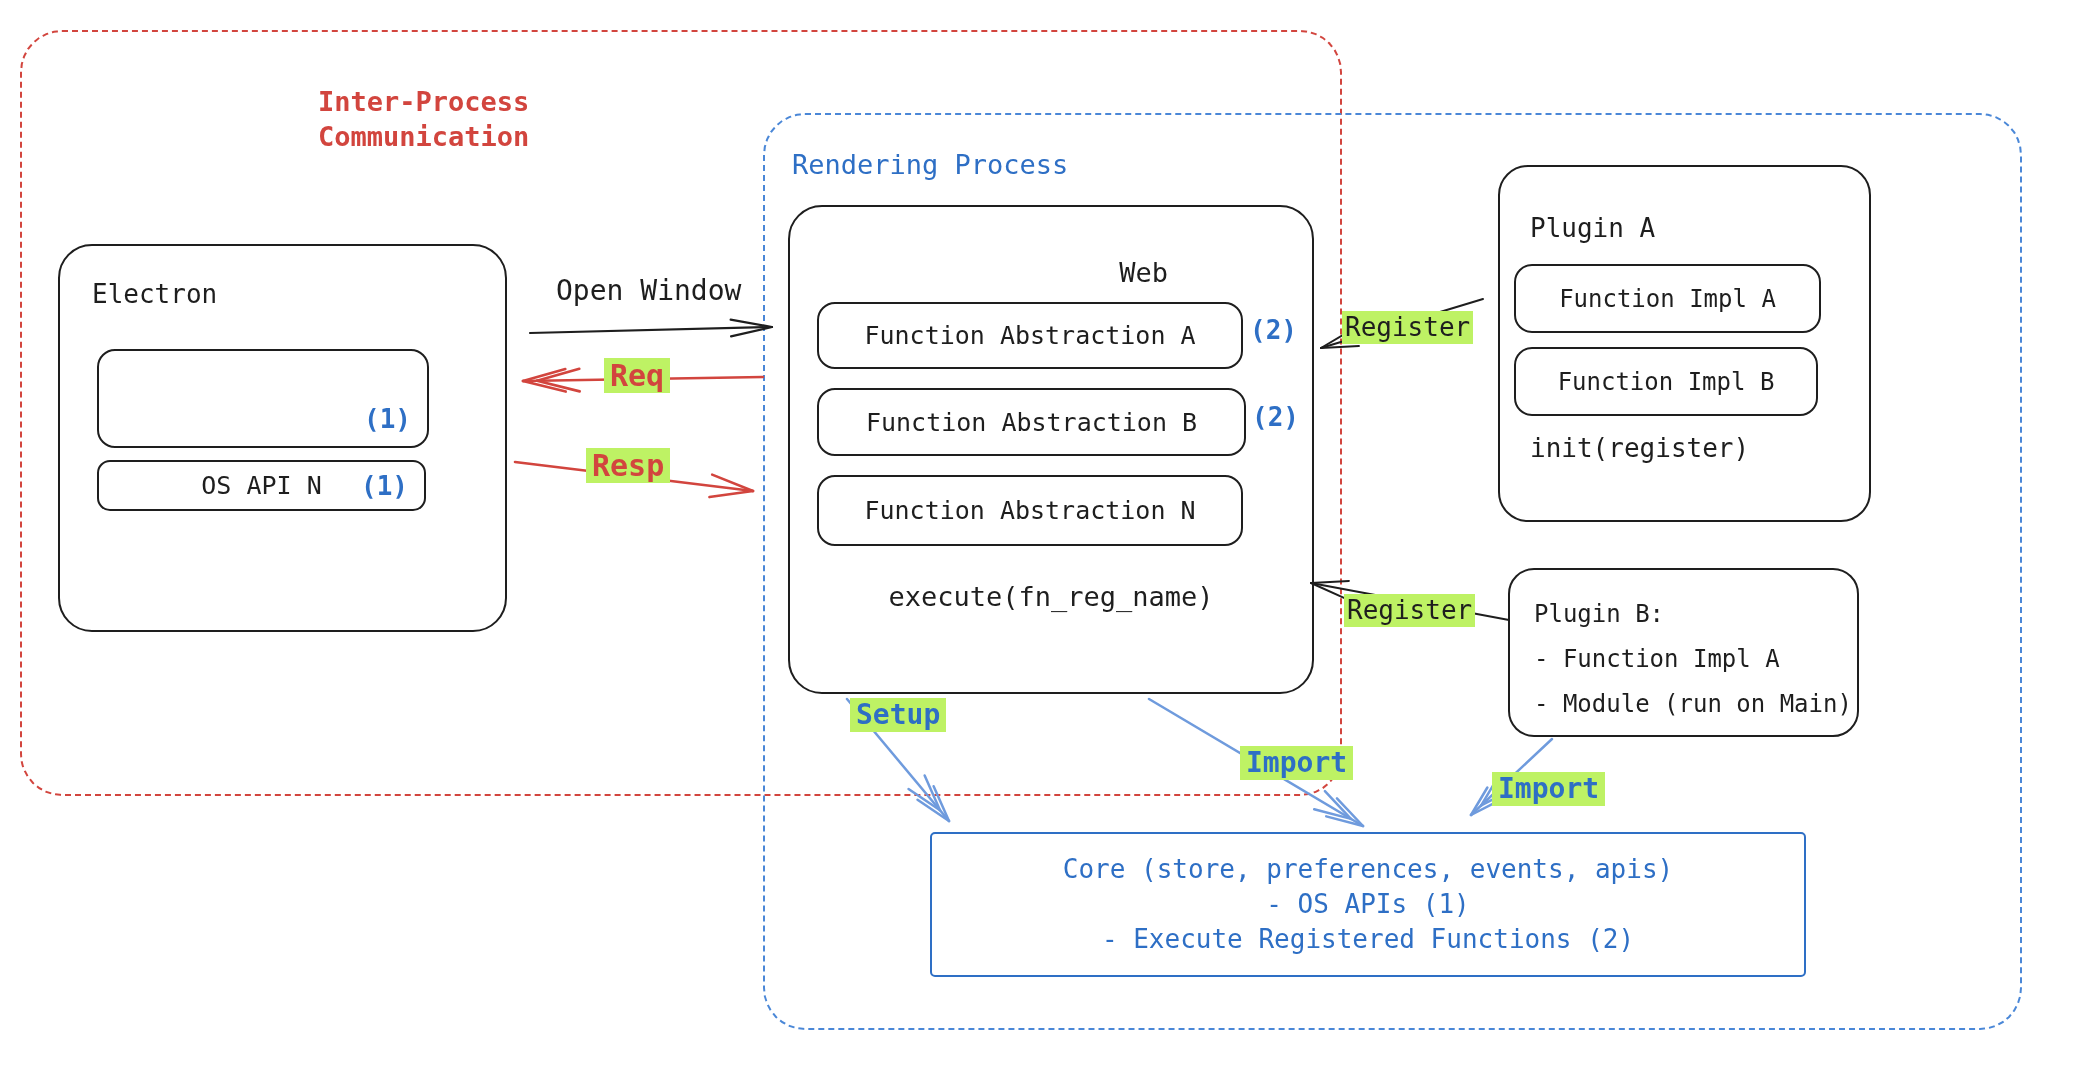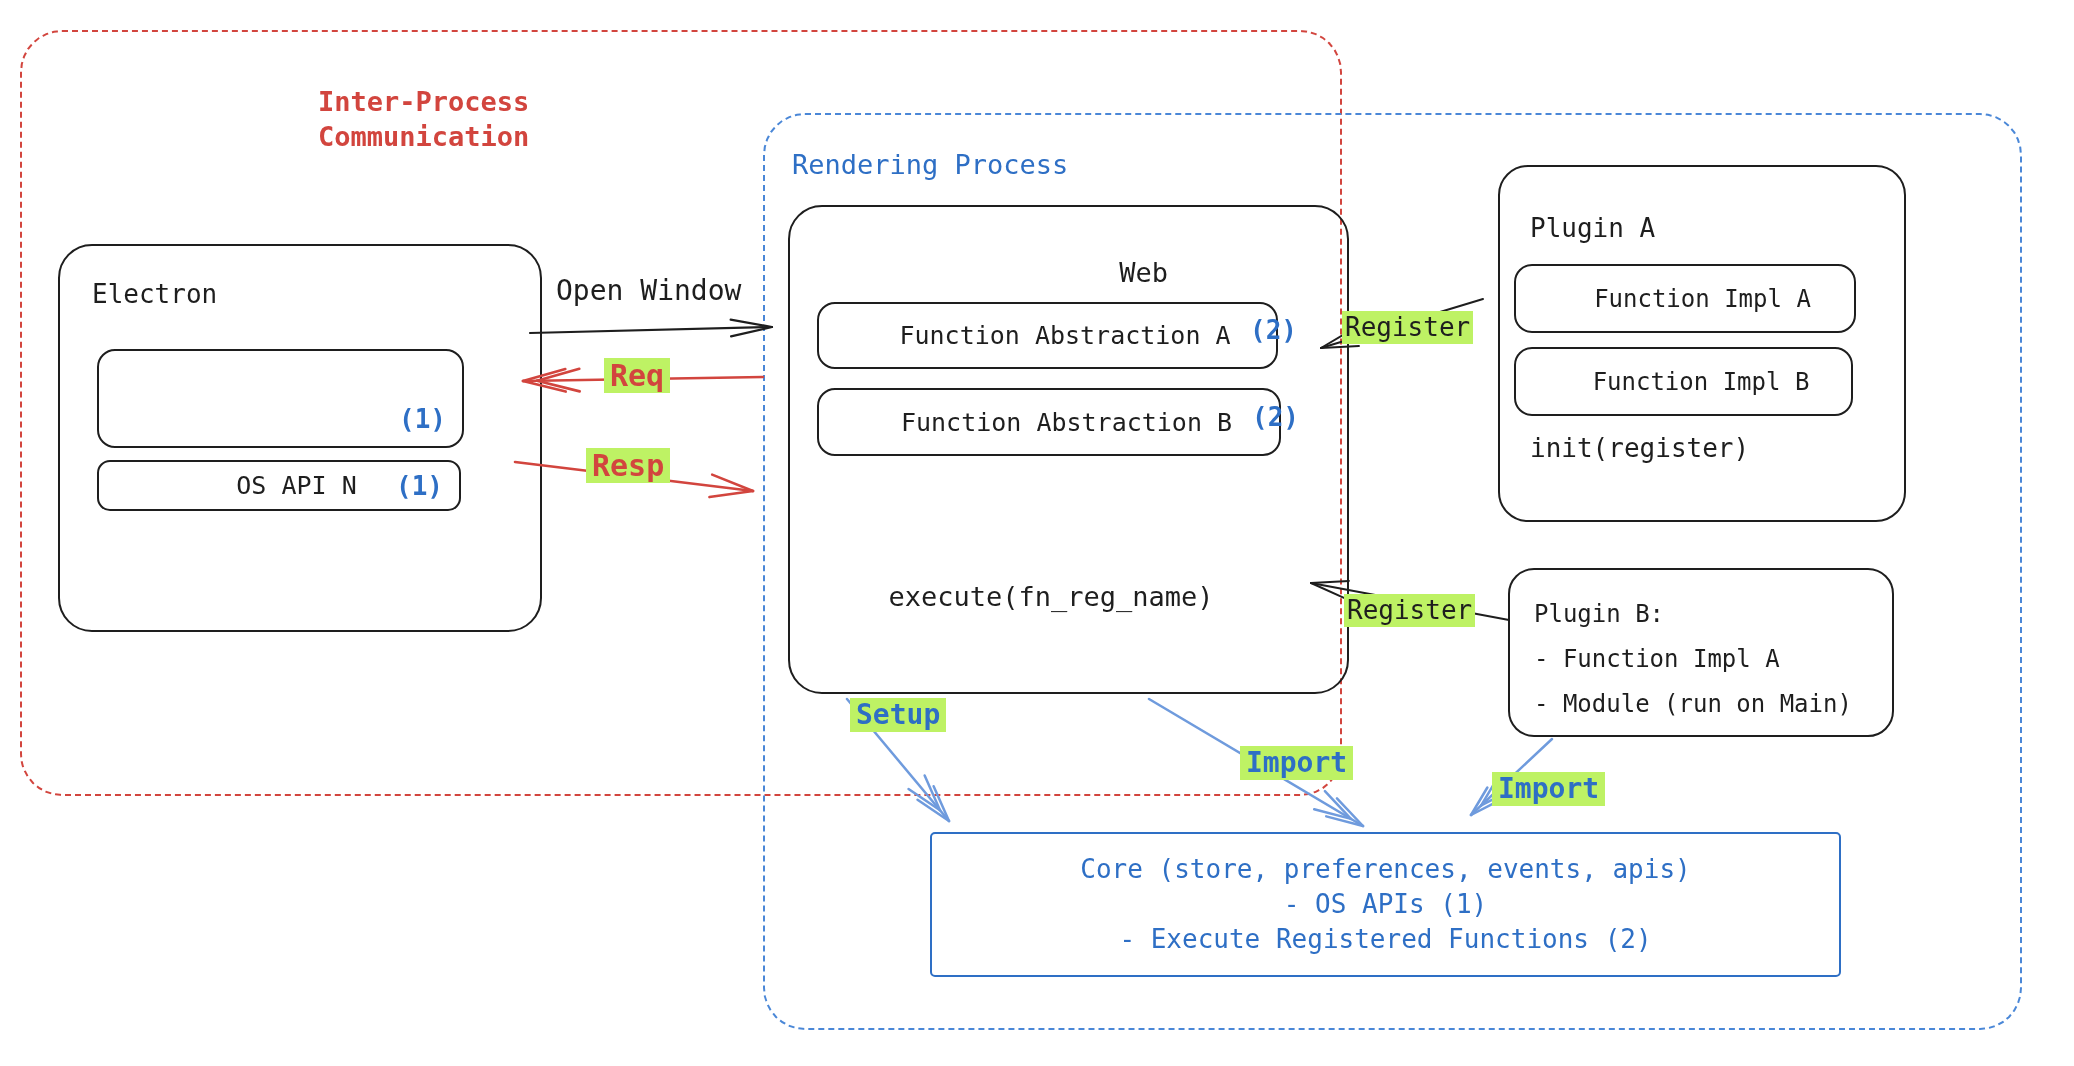--- a/index.html
+++ b/index.html
@@ -13,21 +13,21 @@
   .canvas{
     position:relative;width:2074px;height:1066px;background:#ffffff;
     font-family:"DejaVu Sans Mono", monospace;color:var(--ink);
     overflow:hidden;
   }
   
   .frame{position:absolute;background:transparent;border-radius:42px;}
   .frame.red{border:2.5px dashed var(--red);}
   .frame.blue{border:2.5px dashed var(--blue-dash);}
   
-  .box{position:absolute;background:transparent;border:2px solid var(--ink);padding-left:35px;}
+  .box{position:absolute;background:transparent;border:2px solid var(--ink);}
   .box.big{border-radius:34px;}
   .box.mid{border-radius:18px;}
   .box.small{border-radius:13px;}
   .box.core{border:2px solid var(--blue);border-radius:5px;}
   .center-flex{display:flex;align-items:center;justify-content:center;text-align:right;}
   .label{position:absolute;white-space:pre;}
   .t26{font-size:26px;line-height:33px;}
   .t25{font-size:25px;line-height:33px;}
   .t24{font-size:24px;line-height:32px;}
   .t27{font-size:27px;line-height:35px;}
@@ -120,20 +120,23 @@
   <div class="box big" style="left:788px;top:205px;width:522px;height:485px;">
     <div class="label t27" style="left:8px;top:48px;width:370px;text-align:right;">Web</div>
     <div class="box mid center-flex" style="left:27px;top:95px;width:422px;height:63px;">
       <div class="t25">Function Abstraction A</div>
     </div>
     <div class="badge" style="left:460px;top:108px;">(2)</div>
     <div class="box mid center-flex" style="left:27px;top:181px;width:425px;height:64px;">
       <div class="t25">Function Abstraction B</div>
     </div>
     <div class="badge" style="left:462px;top:195px;">(2)</div>
+    <div class="box mid center-flex" style="left:27px;top:268px;width:422px;height:67px;">
+      <div class="t25">Function Abstraction N</div>
+    </div>
     <div class="label t27" style="left:35px;top:372px;width:452px;text-align:center;">execute(fn_reg_name)</div>
   </div>
 
   <div class="box big" style="left:1498px;top:165px;width:369px;height:353px;border-radius:30px;">
     <div class="label t26" style="left:30px;top:45px;">Plugin A</div>
     <div class="box mid center-flex" style="left:14px;top:97px;width:303px;height:65px;">
       <div class="t24">Function Impl A</div>
     </div>
     <div class="box mid center-flex" style="left:14px;top:180px;width:300px;height:65px;">
       <div class="t24">Function Impl B</div>

